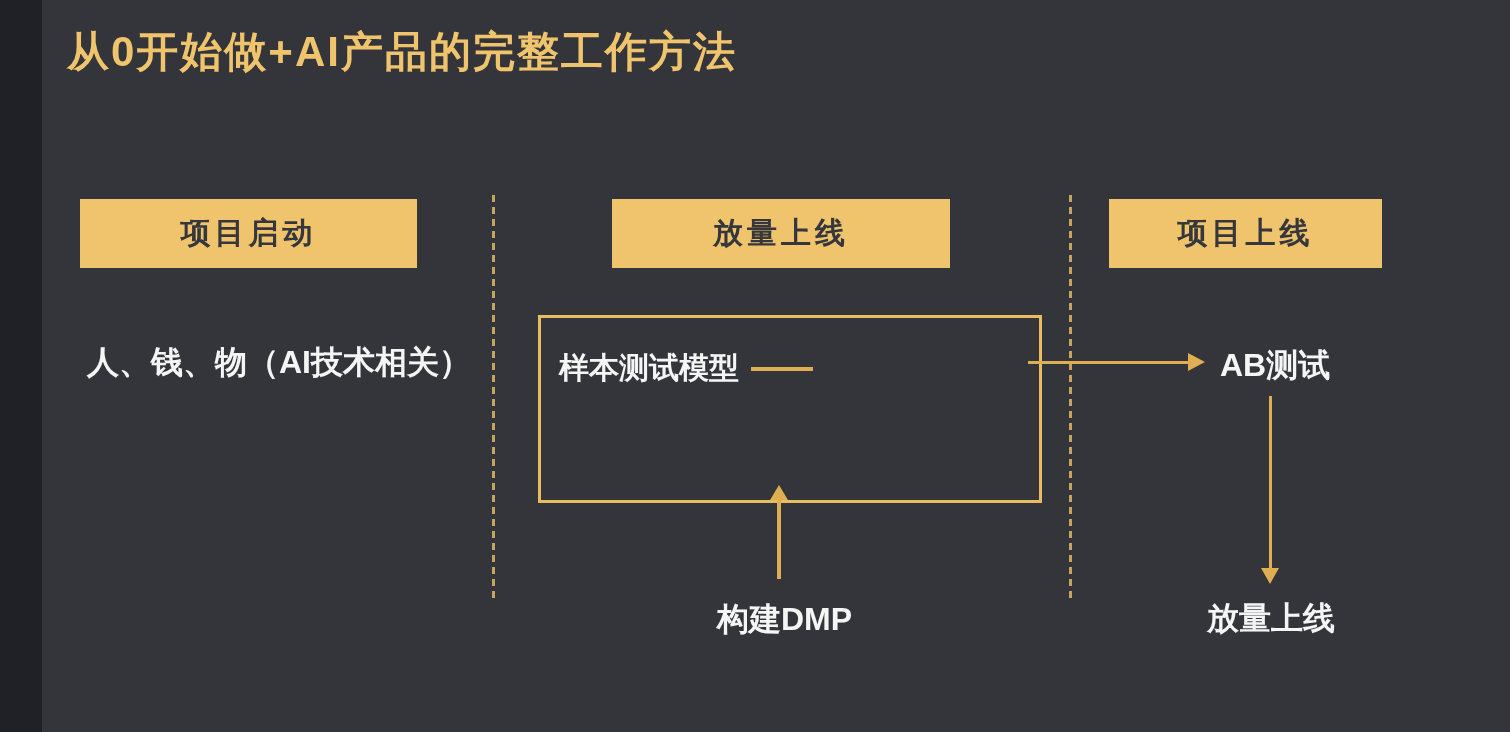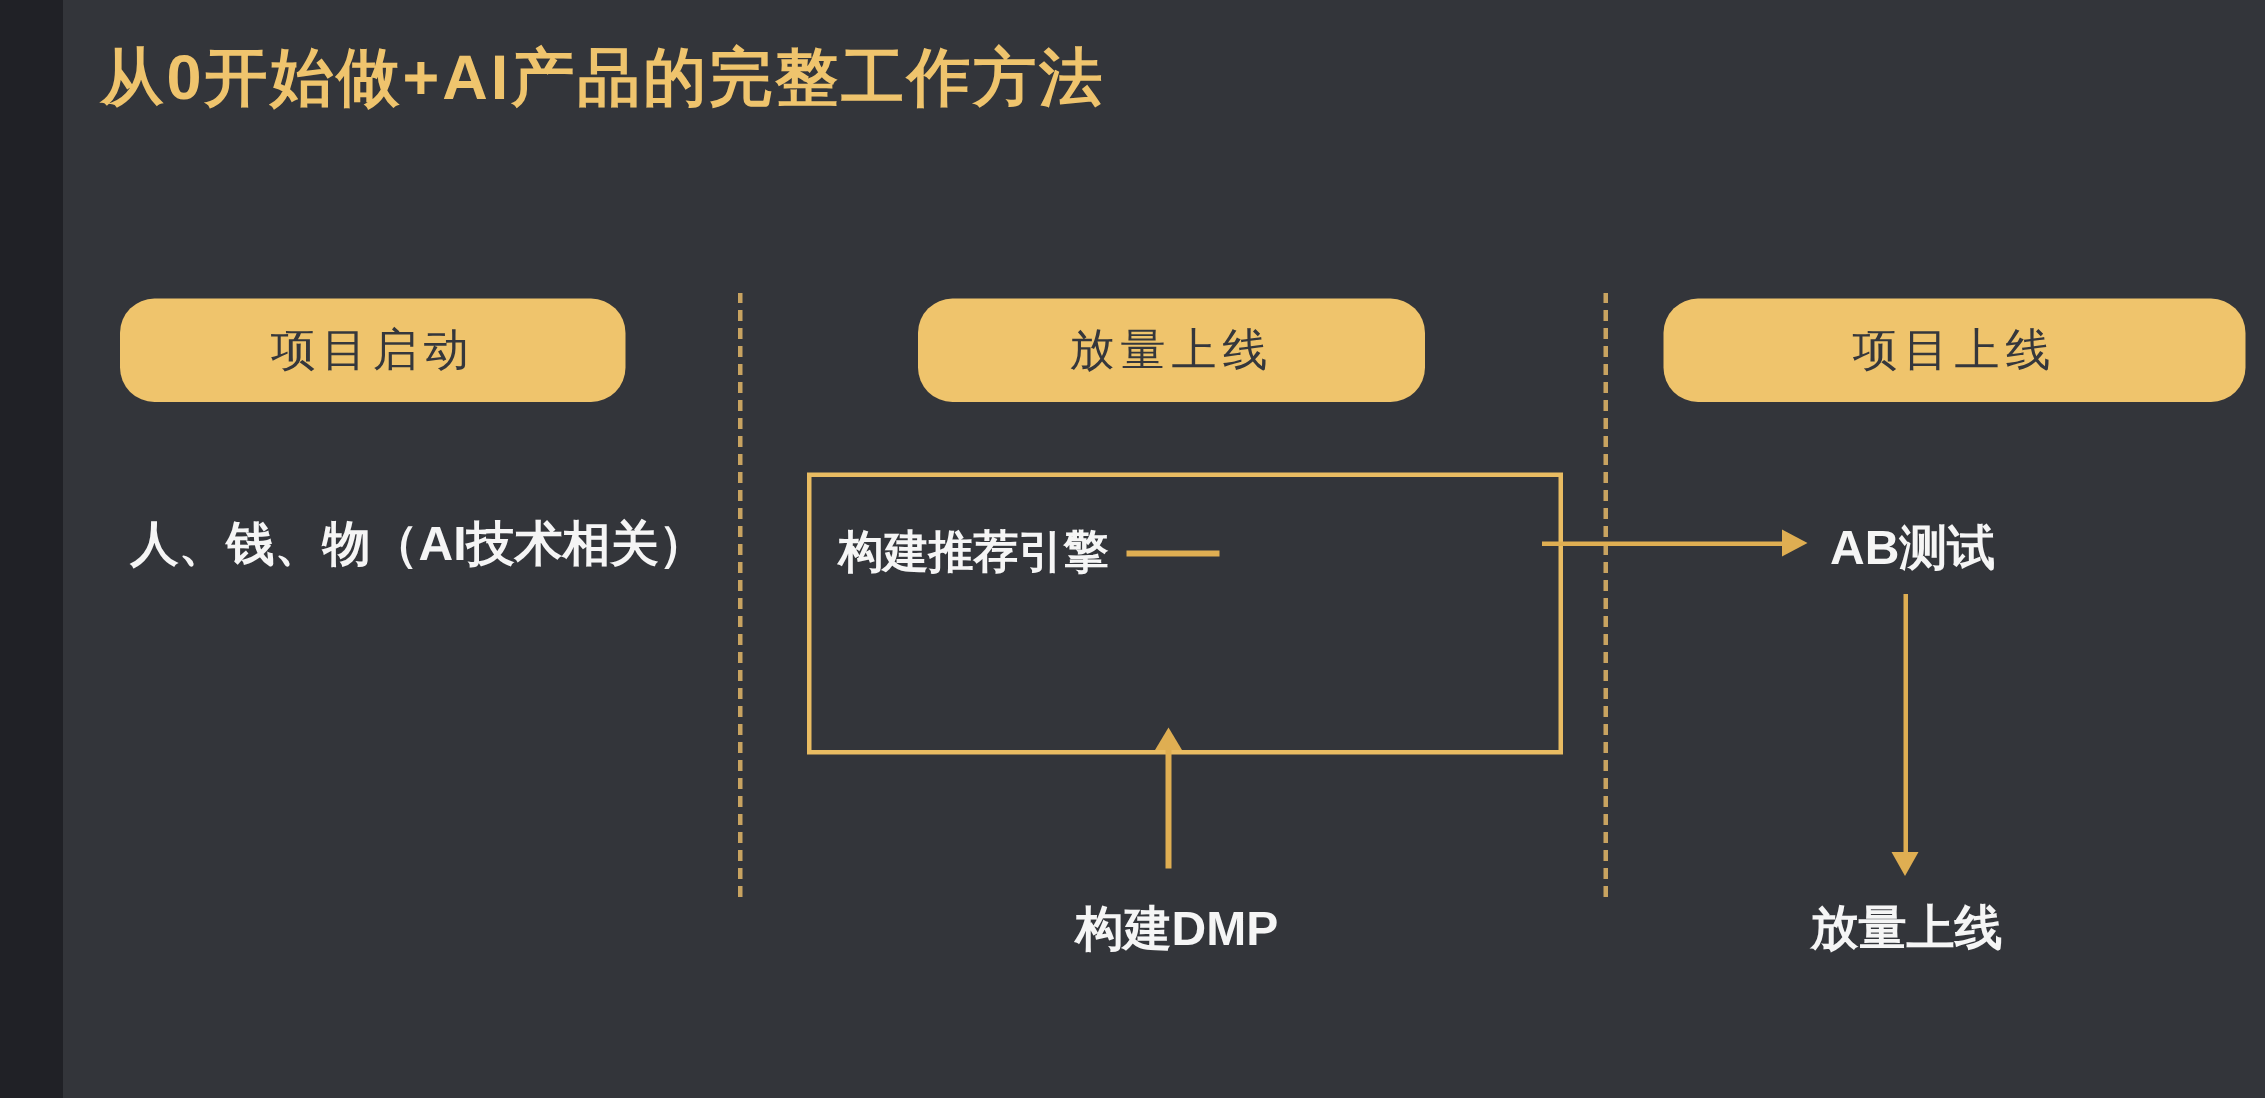--- a/index.html
+++ b/index.html
@@ -26,30 +26,29 @@
     color: #EFC46D;
     white-space: nowrap;
   }
   .phase-header {
     position: absolute;
     top: 199px;
     height: 69px;
     background: #EFC46C;
     color: #35373C;
     font-size: 30px;
-    font-weight: 400;
+    font-weight: 700;
     letter-spacing: 4px;
     display: flex;
     align-items: center;
     justify-content: center;
-    border-radius: 23px;
   }
   .phase-header.kickoff { left: 38px;  width: 337px; }
   .phase-header.implementation { left: 570px; width: 338px; }
-  .phase-header.launch { left: 1067px; width: 388px; }
+  .phase-header.launch { left: 1067px; width: 273px; }
 
   .divider {
     position: absolute;
     top: 195px;
     width: 3px;
     height: 406px;
     background: repeating-linear-gradient(
       to bottom,
       #C8A360 0px, #C8A360 7px,
       transparent 7px, transparent 12px
@@ -167,21 +166,21 @@
   <div class="phase-header implementation">放量上线</div>
   <div class="phase-header launch">项目上线</div>
 
   <div class="divider d1"></div>
   <div class="divider d2"></div>
 
   <div class="body-text kickoff-note">人、钱、物（AI技术相关）</div>
 
   <div class="impl-box">
     <div class="impl-row">
-      <span class="impl-label">构建推荐引擎</span>
+      <span class="impl-label">样本测试模型</span>
       <span class="impl-connector"></span>
     </div>
   </div>
 
   <div class="arrow-up-line"></div>
   <div class="arrow-up-head"></div>
   <div class="body-text dmp-label">构建DMP</div>
 
   <div class="arrow-right-line"></div>
   <div class="arrow-right-head"></div>

